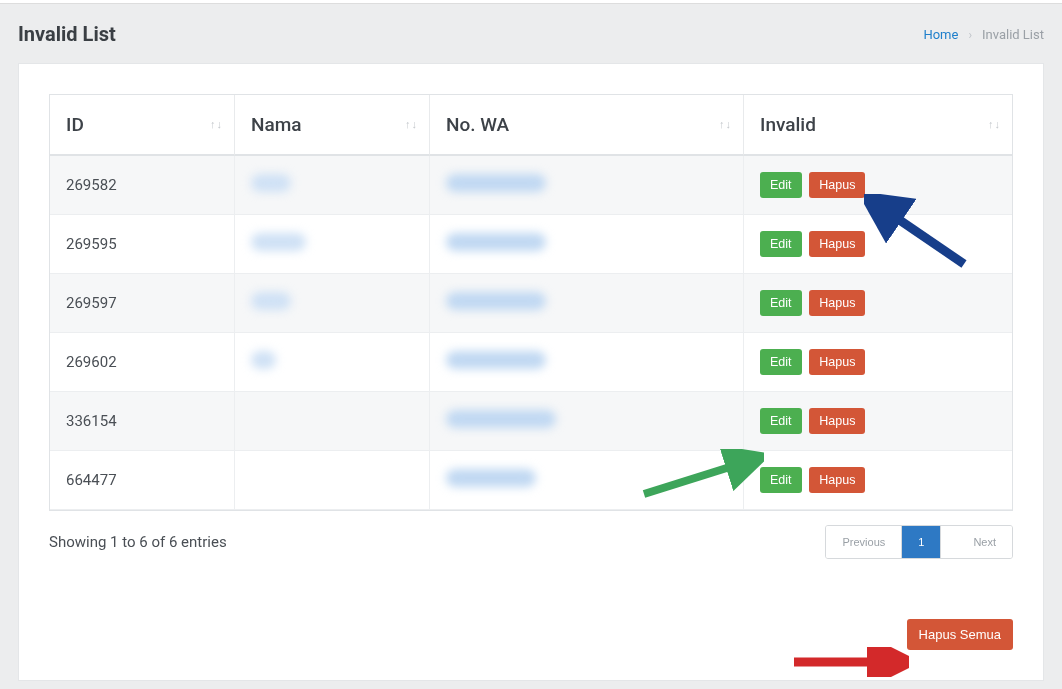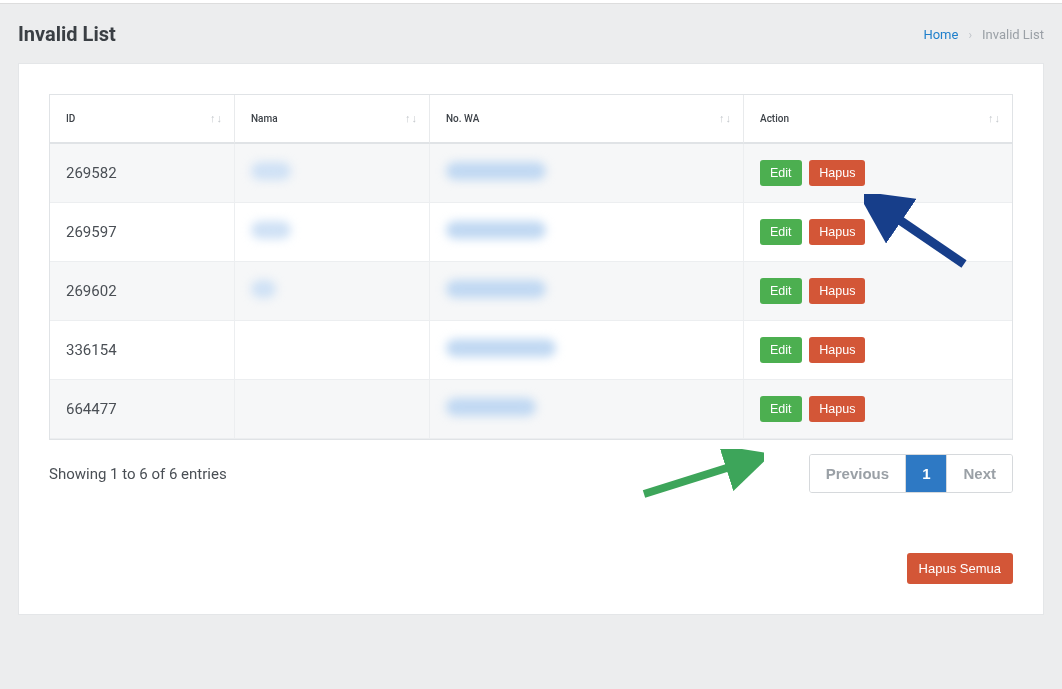--- a/index.html
+++ b/index.html
@@ -73,21 +73,21 @@
     border-collapse: separate;
     border-spacing: 0;
     border: 1px solid #e0e3e6;
     table-layout: fixed;
   }
   table.data-table thead th {
     background: #fff;
     text-align: left;
     padding: 18px 16px;
     font-weight: 500;
-    font-size: 10px;
+    font-size: 19px;
     color: #3d4248;
     border-bottom: 2px solid #e0e3e6;
     border-right: 1px solid #e8eaec;
     position: relative;
   }
   table.data-table thead th:last-child { border-right: none; }
   .sort-icons {
     position: absolute;
     right: 12px;
     top: 50%;
@@ -145,29 +145,28 @@
     gap: 16px;
   }
   .pagination {
     display: flex;
     border: 1px solid #d6d9dc;
     border-radius: 3px;
     overflow: hidden;
   }
   .pagination .page-btn {
     padding: 10px 16px;
-    font-size: 15px;
+    font-size: 11px;
     color: #6b7075;
     background: #fff;
     border: none;
     border-right: 1px solid #d6d9dc;
     cursor: pointer;
-    font-weight: bold;
-  }
-  .pagination .page-btn:last-child { border-right: none; }
+  }
+  .pagination .page-btn:last-child { border-right: none; margin-left: 16px; }
   .pagination .page-btn.active {
     background: #2e79c4;
     color: #fff;
   }
   .pagination .page-btn.disabled {
     color: #9aa0a6;
     cursor: default;
   }
   .bottom-actions {
     display: flex;
@@ -236,32 +235,41 @@
             </span>
         </th>
         <th>
           <span>No. WA</span>
           <span class="sort-icons">
               <span class="up"></span>
               <span class="down"></span>
             </span>
         </th>
         <th>
-          <span>Action</span>
+          <span>Invalid</span>
           <span class="sort-icons">
               <span class="up"></span>
               <span class="down"></span>
             </span>
         </th>
       </tr>
     </thead>
     <tbody>
       <tr>
         <td>269582</td>
         <td><span class="blur-box blur-nama"></span></td>
+        <td><span class="blur-box blur-wa"></span></td>
+        <td>
+          <button class="btn btn-edit">Edit</button>
+          <button class="btn btn-hapus">Hapus</button>
+        </td>
+      </tr>
+      <tr>
+        <td>269595</td>
+        <td><span class="blur-box blur-nama2"></span></td>
         <td><span class="blur-box blur-wa"></span></td>
         <td>
           <button class="btn btn-edit">Edit</button>
           <button class="btn btn-hapus">Hapus</button>
         </td>
       </tr>
       <tr>
         <td>269597</td>
         <td><span class="blur-box blur-nama"></span></td>
         <td><span class="blur-box blur-wa"></span></td>

